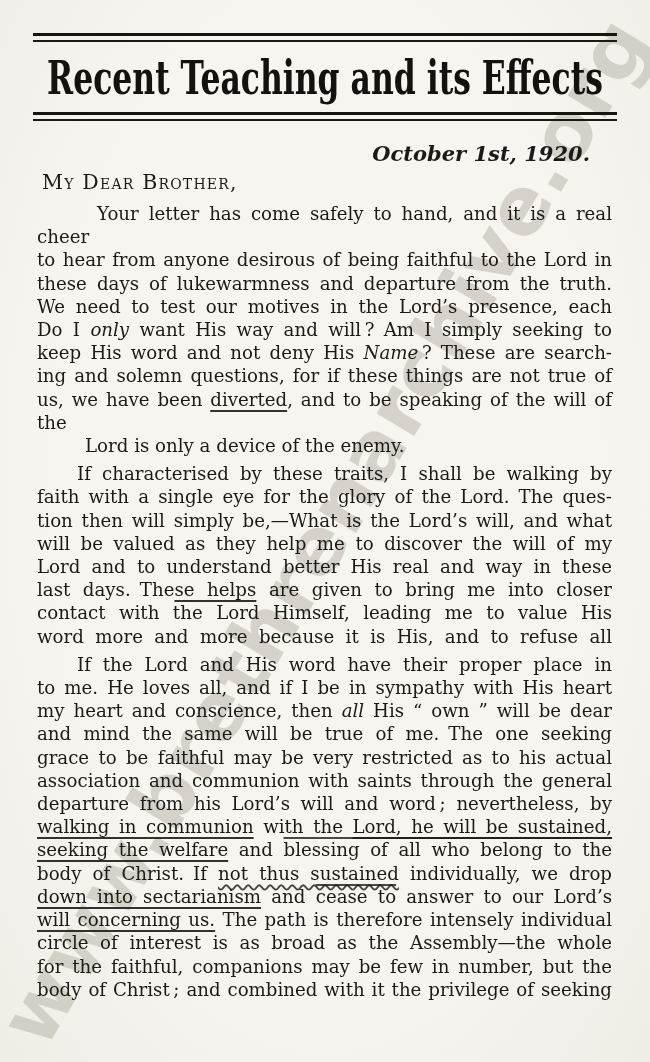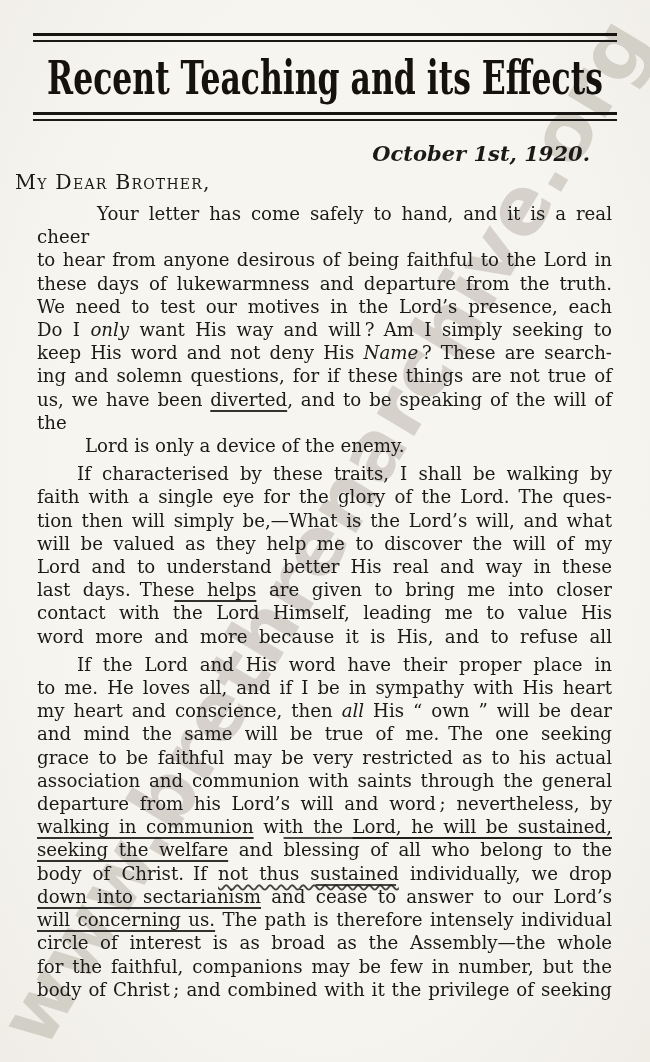--- a/index.html
+++ b/index.html
@@ -24,21 +24,21 @@
   #content{position:relative;z-index:1;}
   .rule{height:4px;margin:0 33px;border-top:3px solid #171512;border-bottom:2px solid #1b1916;}
   .rule.top{margin-top:33px;}
   #title-wrap{margin:6px 33px 2px 33px;}
   #title-wrap svg{display:block;}
   #date-line{
     text-align:right;margin:20px 60px 0 38px;
     font-style:italic;font-size:21px;line-height:25px;font-weight:700;
   }
   #salutation{
-    margin:4px 38px 0 15px;
+    margin:4px 38px 0 42px;
     font-variant:small-caps;font-size:20.5px;letter-spacing:1.2px;line-height:25px;
   }
   #letter-body{margin:7px 38px 0 37px;font-size:18.2px;}
   .para{margin:0 0 5px 0;}
   .line{
     line-height:23.2px;
     text-align:justify;text-align-last:justify;
     white-space:normal;
   }
   .para:not(.jlast) .line.last{text-align-last:left;margin-left:48px;}

